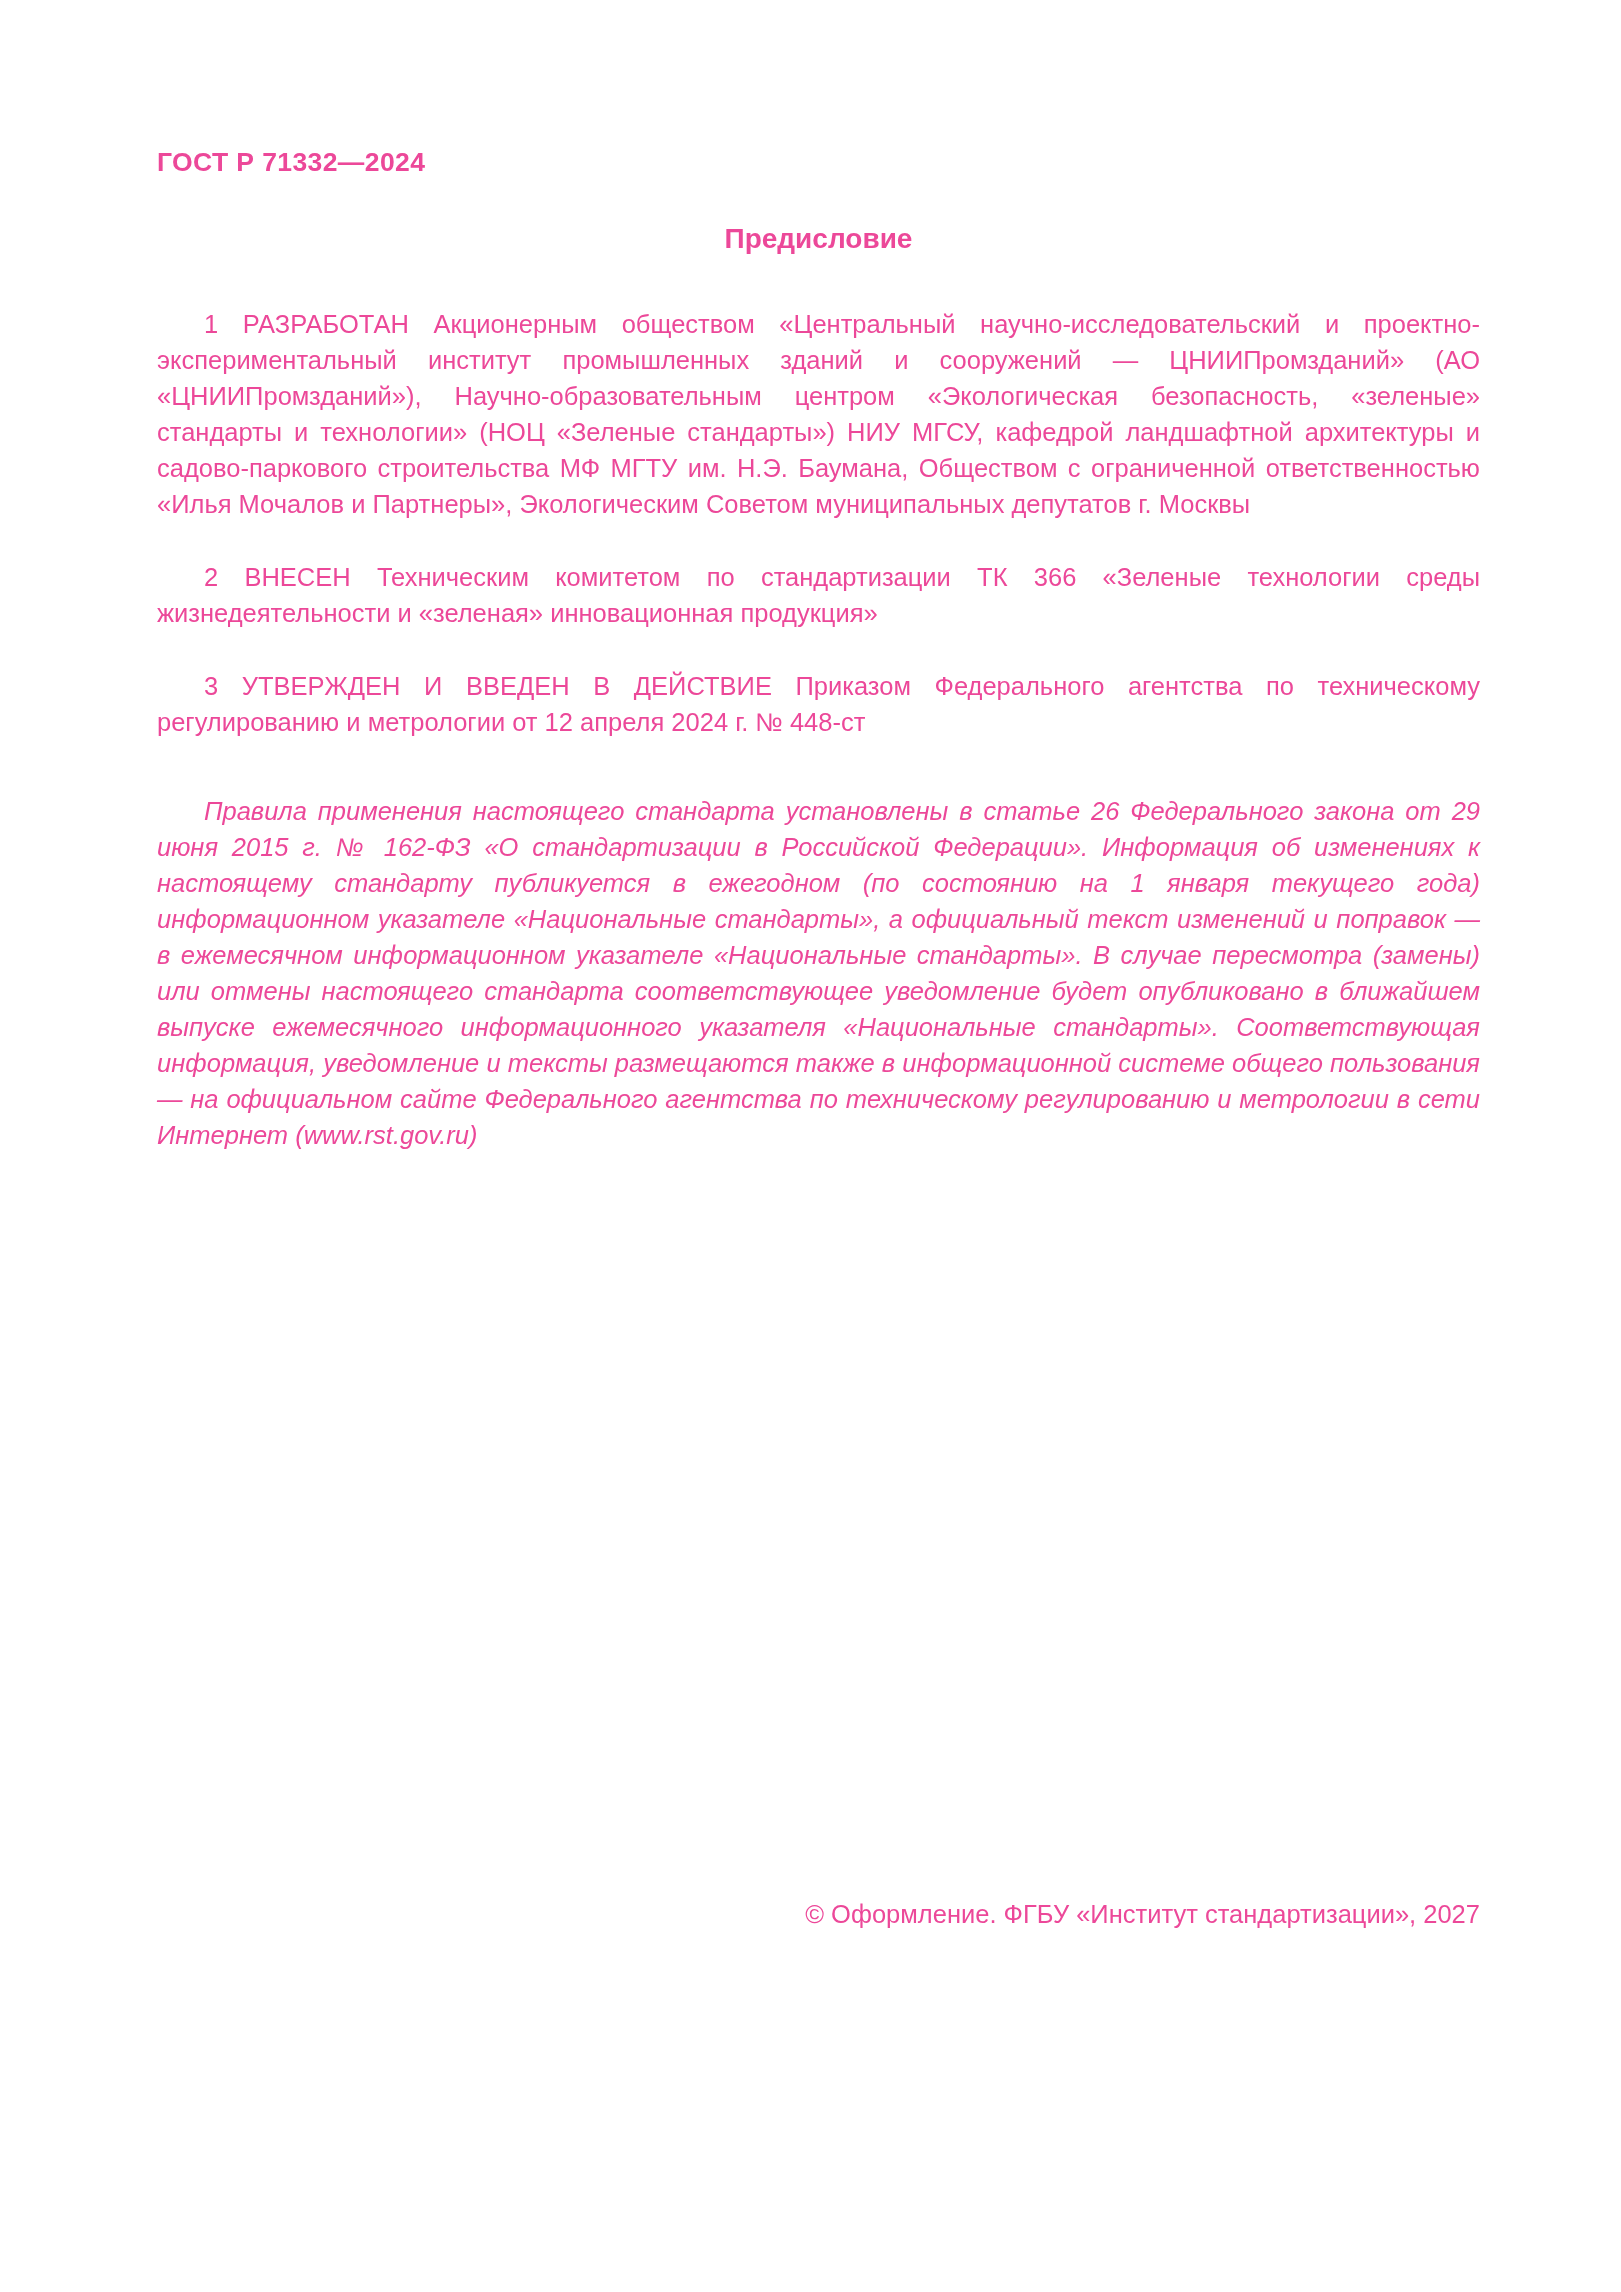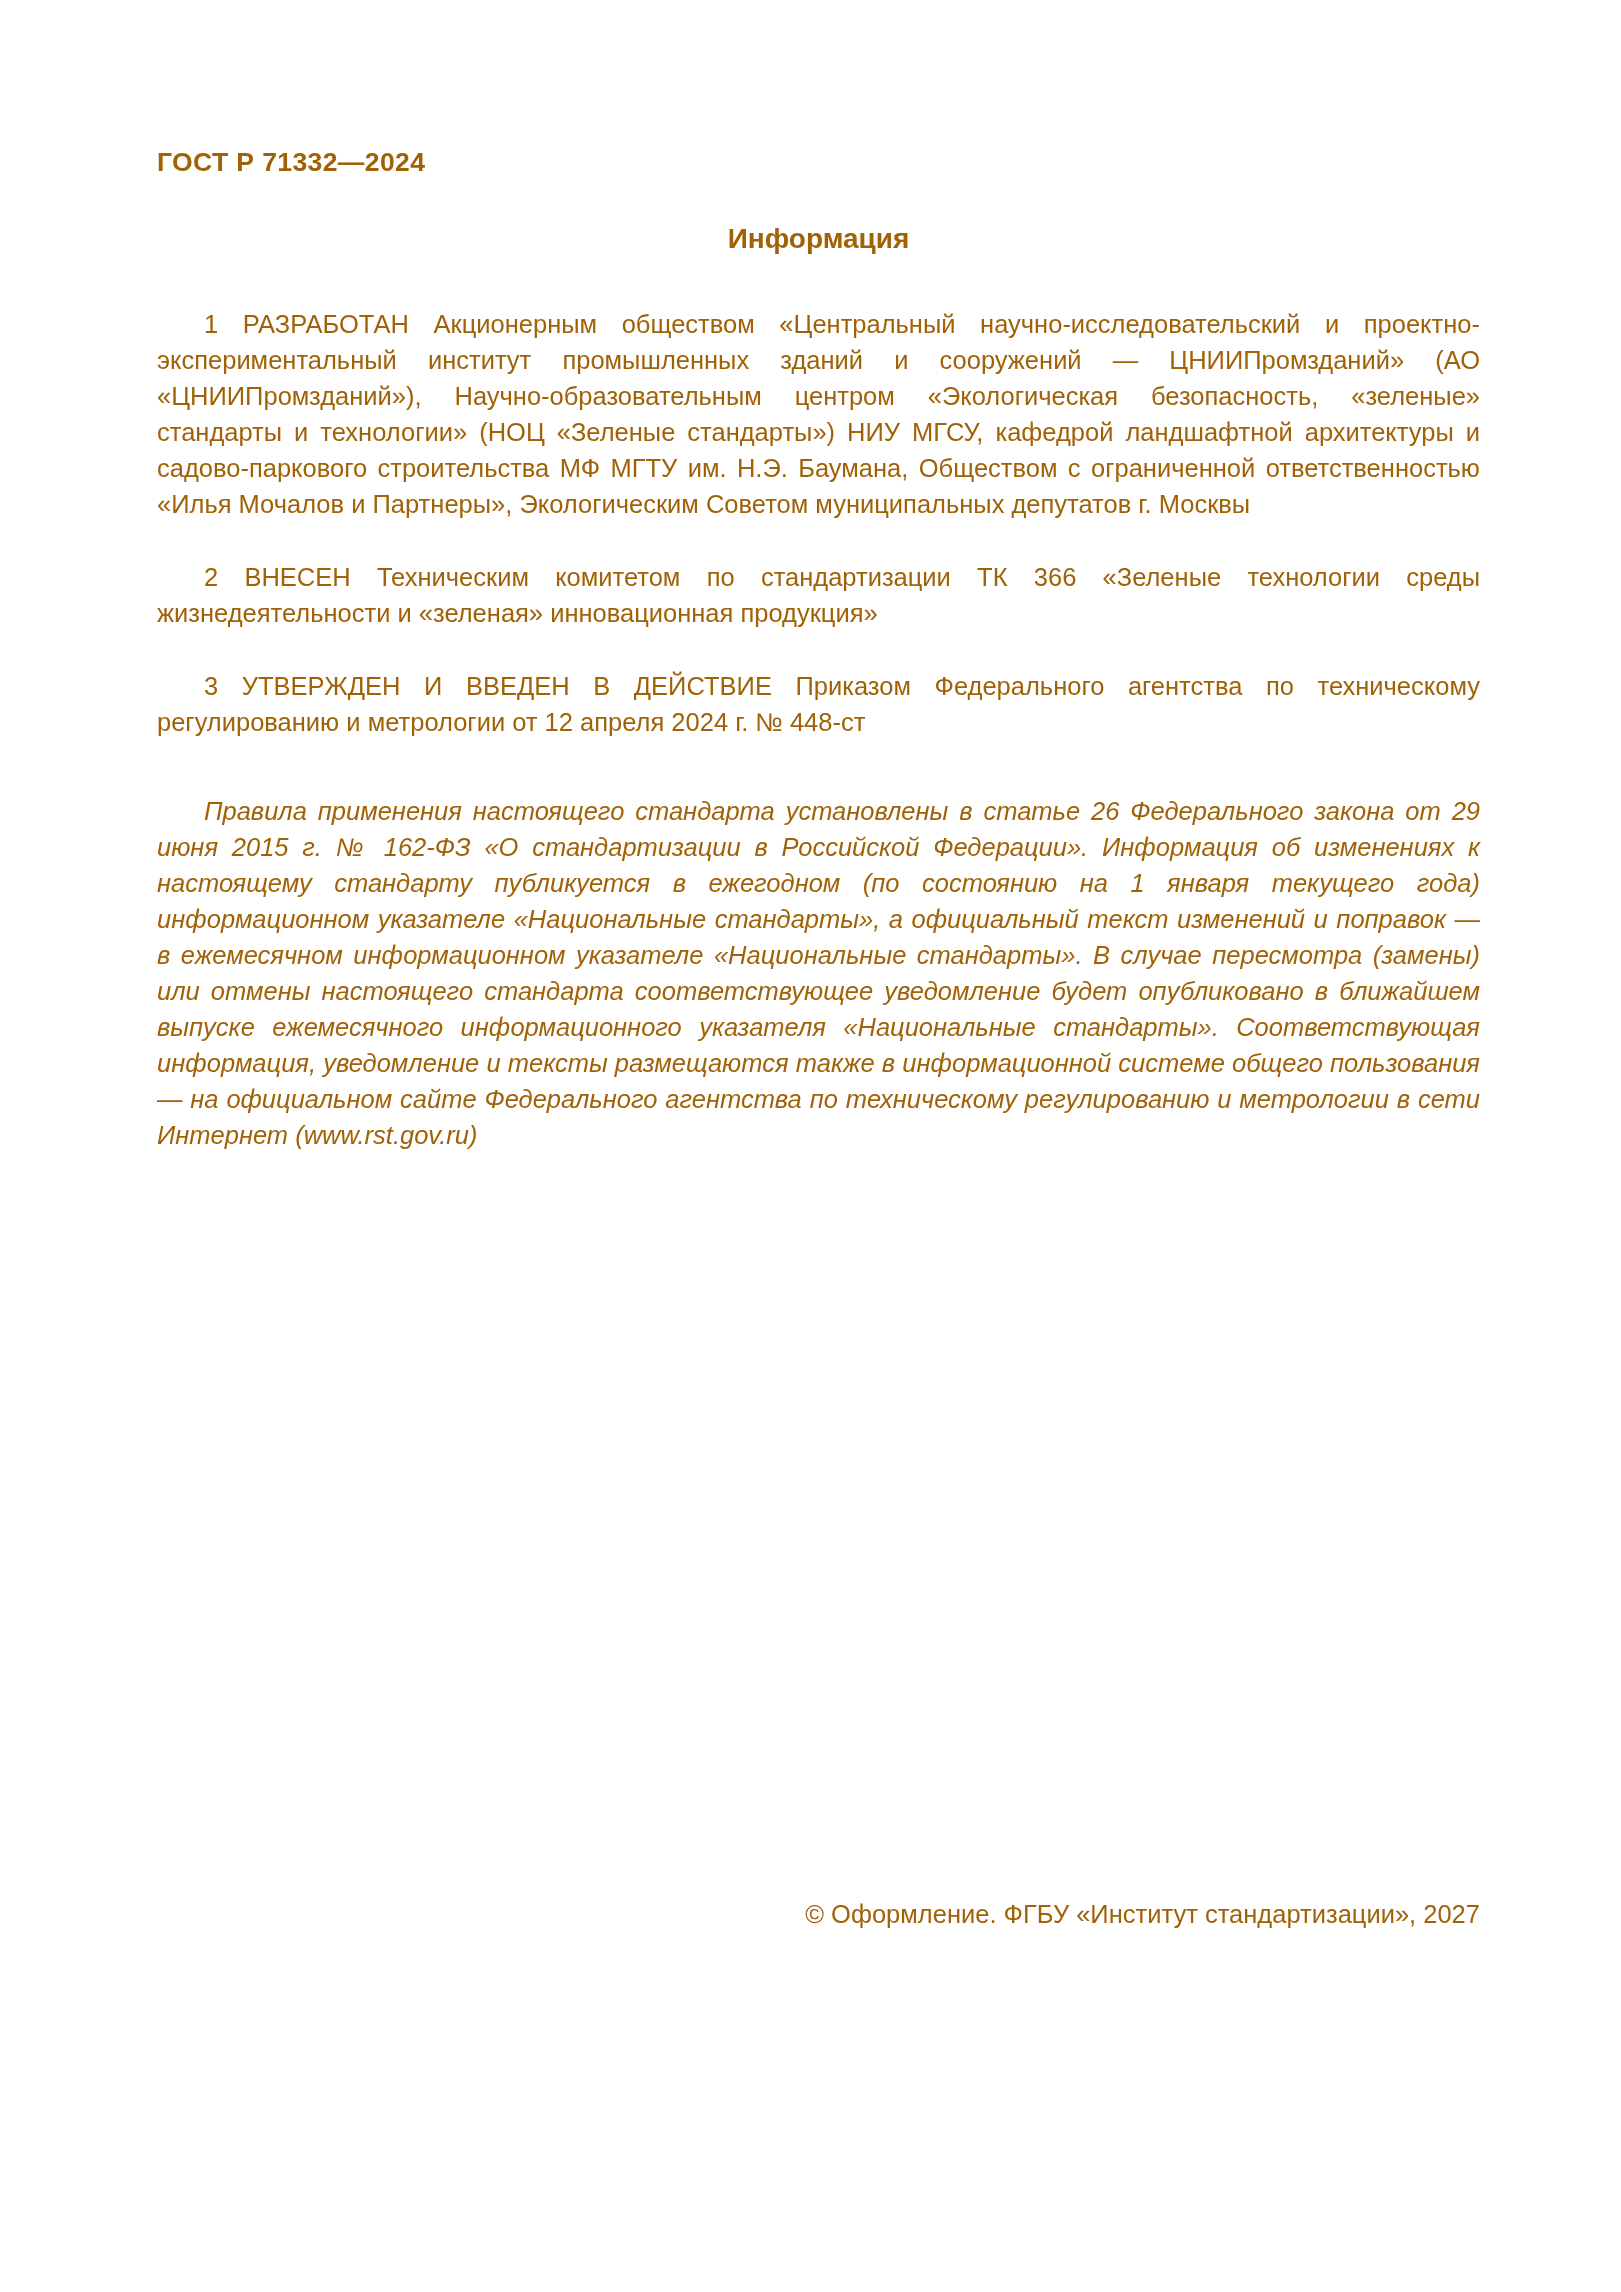--- a/index.html
+++ b/index.html
@@ -6,21 +6,21 @@
     margin: 0;
     padding: 0;
     background: #ffffff;
   }
   .page {
     position: relative;
     width: 1621px;
     height: 2293px;
     background: #ffffff;
     font-family: "Liberation Sans", sans-serif;
-    color: #a16207;
+    color: #ec4899;
     overflow: hidden;
   }
   .content {
     position: absolute;
     top: 147px;
     left: 157px;
     width: 1323px;
   }
   .doc-number {
     font-size: 26.5px;
@@ -71,21 +71,21 @@
 </style>
 </head>
 <body>
 
 <div class="page">
 
   <div class="content">
 
     <div class="doc-number">ГОСТ Р 71332—2024</div>
 
-    <h1 class="title">Информация</h1>
+    <h1 class="title">Предисловие</h1>
 
     <p class="para p-first">1 РАЗРАБОТАН Акционерным обществом «Центральный научно-исследовательский и проектно-экспериментальный институт промышленных зданий и сооружений — ЦНИИПромзданий» (АО «ЦНИИПромзданий»), Научно-образовательным центром «Экологическая безопасность, «зеленые» стандарты и технологии» (НОЦ «Зеленые стандарты») НИУ МГСУ, кафедрой ландшафтной архитектуры и садово-паркового строительства МФ МГТУ им. Н.Э. Баумана, Обществом с ограниченной ответственностью «Илья Мочалов и Партнеры», Экологическим Советом муниципальных депутатов г. Москвы</p>
 
     <p class="para p-next">2 ВНЕСЕН Техническим комитетом по стандартизации ТК 366 «Зеленые технологии среды жизнедеятельности и «зеленая» инновационная продукция»</p>
 
     <p class="para p-next">3 УТВЕРЖДЕН И ВВЕДЕН В ДЕЙСТВИЕ Приказом Федерального агентства по техническому регулированию и метрологии от 12 апреля 2024 г. № 448-ст</p>
 
 
     <p class="para legal">Правила применения настоящего стандарта установлены в статье 26 Федерального закона от 29 июня 2015 г. № 162-ФЗ «О стандартизации в Российской Федерации». Информация об изменениях к настоящему стандарту публикуется в ежегодном (по состоянию на 1 января текущего года) информационном указателе «Национальные стандарты», а официальный текст изменений и поправок — в ежемесячном информационном указателе «Национальные стандарты». В случае пересмотра (замены) или отмены настоящего стандарта соответствующее уведомление будет опубликовано в ближайшем выпуске ежемесячного информационного указателя «Национальные стандарты». Соответствующая информация, уведомление и тексты размещаются также в информационной системе общего пользования — на официальном сайте Федерального агентства по техническому регулированию и метрологии в сети Интернет (www.rst.gov.ru)</p>
 

